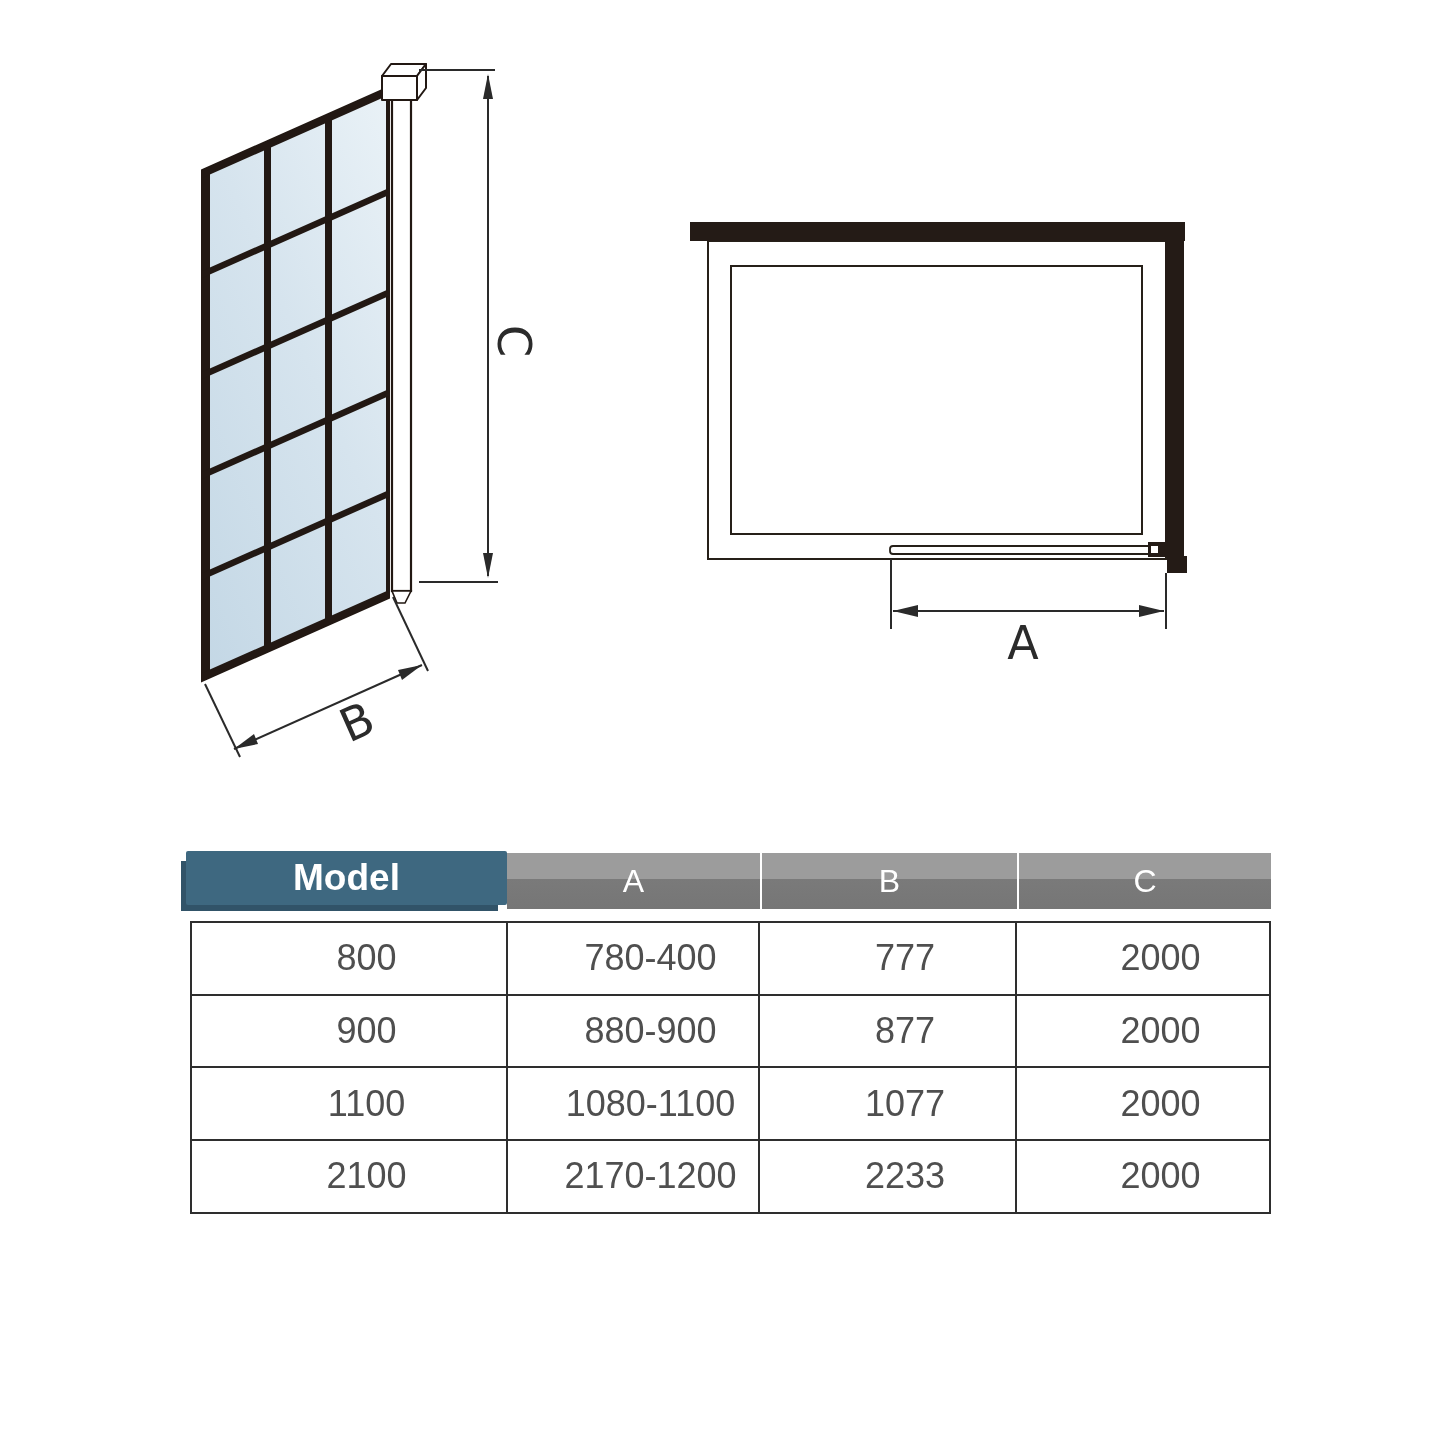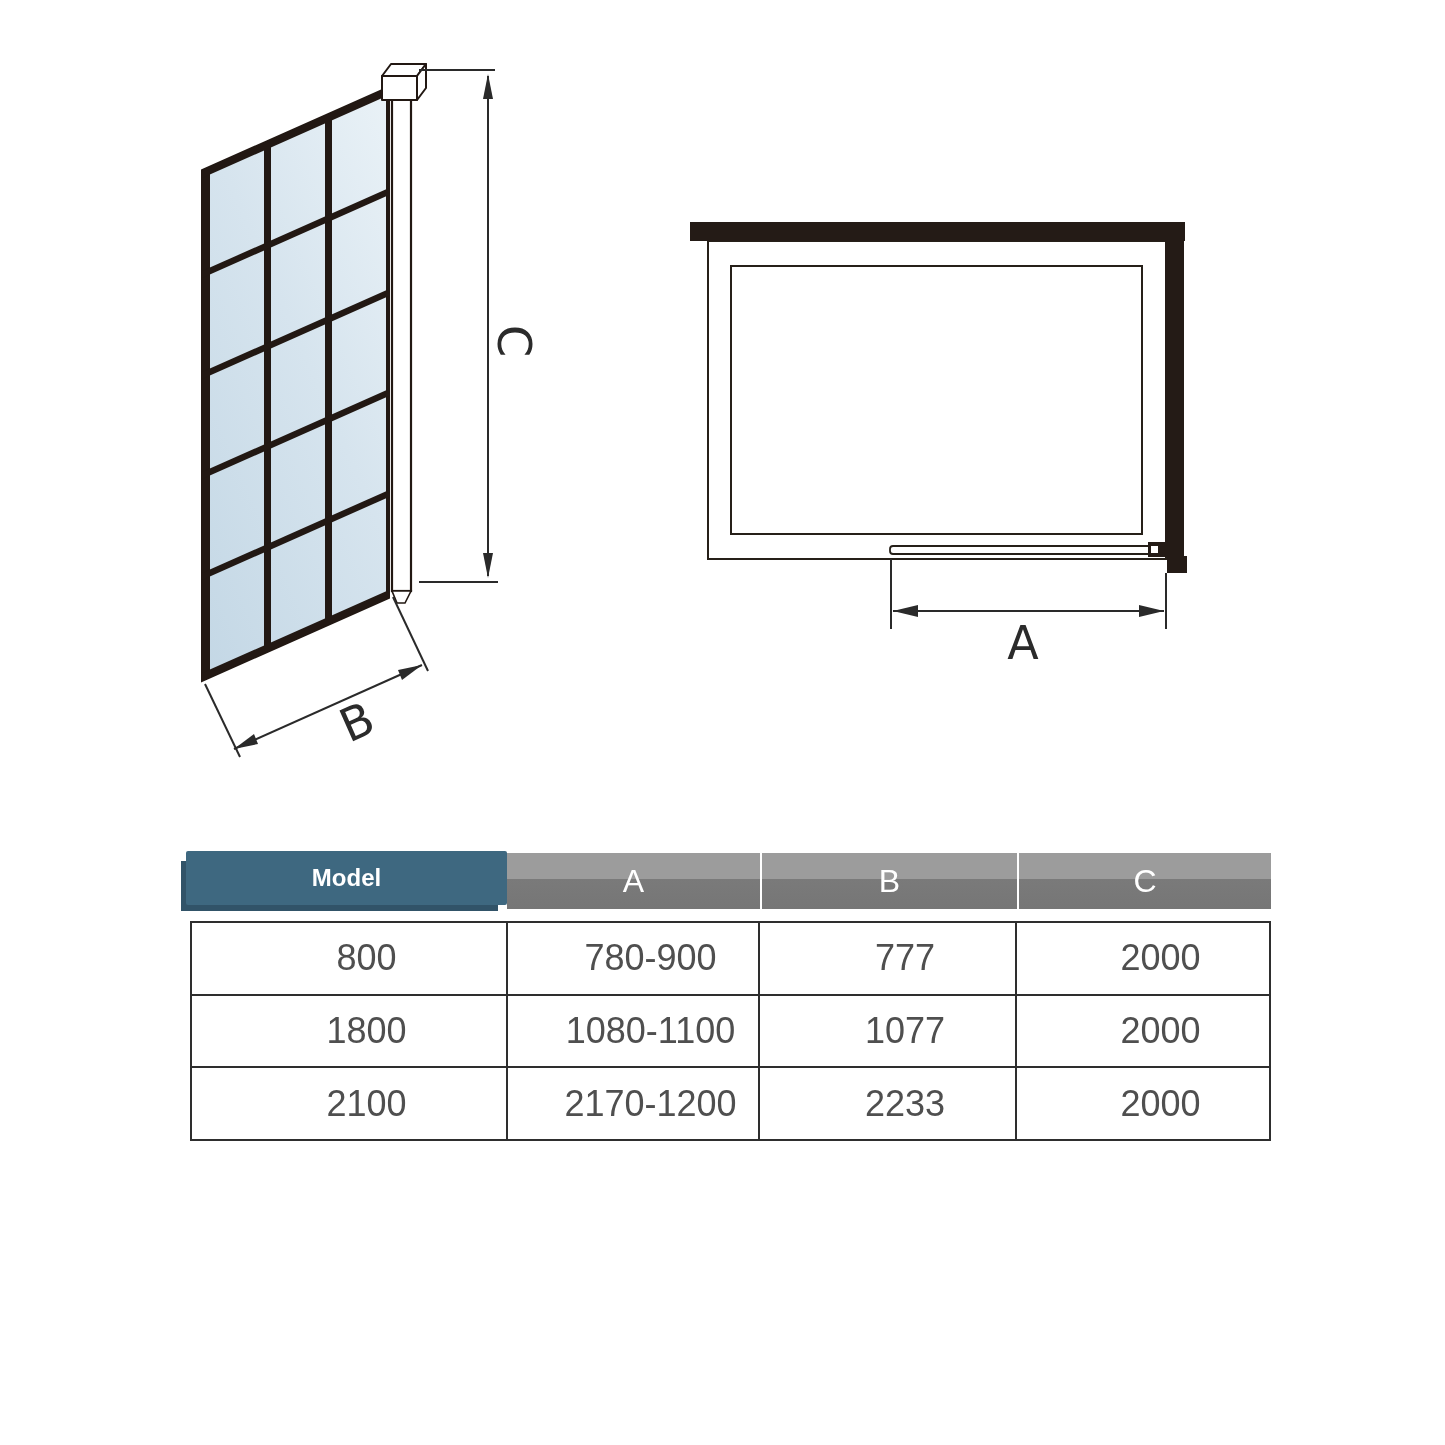--- a/index.html
+++ b/index.html
@@ -4,21 +4,21 @@
 <style>
   html,body{margin:0;padding:0;background:#fff;}
   .canvas{position:relative;width:1445px;height:1445px;background:#fff;overflow:hidden;
           font-family:"Liberation Sans",sans-serif;}
   .diagram-svg{position:absolute;left:0;top:0;}
   .dim-label{font-family:"DejaVu Sans","Liberation Sans",sans-serif;font-size:46px;fill:#2b2b2b;}
   
   .table-wrap{position:absolute;left:186px;top:851px;width:1083px;}
   .thead{position:relative;height:60px;}
   .th-model{position:absolute;left:0;top:0;width:321px;height:54px;background:#3e6880;
-            color:#fff;font-weight:700;font-size:24px;display:flex;align-items:center;
+            color:#fff;font-weight:700;font-size:37px;display:flex;align-items:center;
             justify-content:center;border-radius:2px;box-shadow:-7px 8px 0 -2px #315368;}
   .th-gray{position:absolute;left:321px;top:2px;height:56px;display:flex;}
   .th{display:flex;align-items:center;justify-content:center;color:#fff;font-size:32px;
       background:linear-gradient(180deg,#9c9c9c 0%,#9c9c9c 46%,#7a7a7a 46%,#767676 100%);}
   .th-a{width:253px;}.th-b{width:255px;border-left:2px solid #fff;}.th-c{width:252px;border-left:2px solid #fff;}
   .tbody{position:absolute;left:4px;top:70px;width:1079px;border-collapse:collapse;table-layout:fixed;}
   .tbody td{border:2px solid #2e2e2e;height:68.7px;text-align:center;vertical-align:middle;
             font-size:36px;color:#4f4f4f;background:#fff;padding-left:36px;}
 </style>
 </head>
@@ -119,26 +119,32 @@
     <table class="tbody">
       <colgroup>
           <col style="width:316px">
           <col style="width:252px">
           <col style="width:257px">
           <col style="width:254px">
         </colgroup>
       <tbody>
           <tr>
         <td>800</td>
-        <td>780-900</td>
+        <td>780-400</td>
         <td>777</td>
         <td>2000</td>
       </tr>
       <tr>
-        <td>1800</td>
+        <td>900</td>
+        <td>880-900</td>
+        <td>877</td>
+        <td>2000</td>
+      </tr>
+      <tr>
+        <td>1100</td>
         <td>1080-1100</td>
         <td>1077</td>
         <td>2000</td>
       </tr>
       <tr>
         <td>2100</td>
         <td>2170-1200</td>
         <td>2233</td>
         <td>2000</td>
       </tr>

